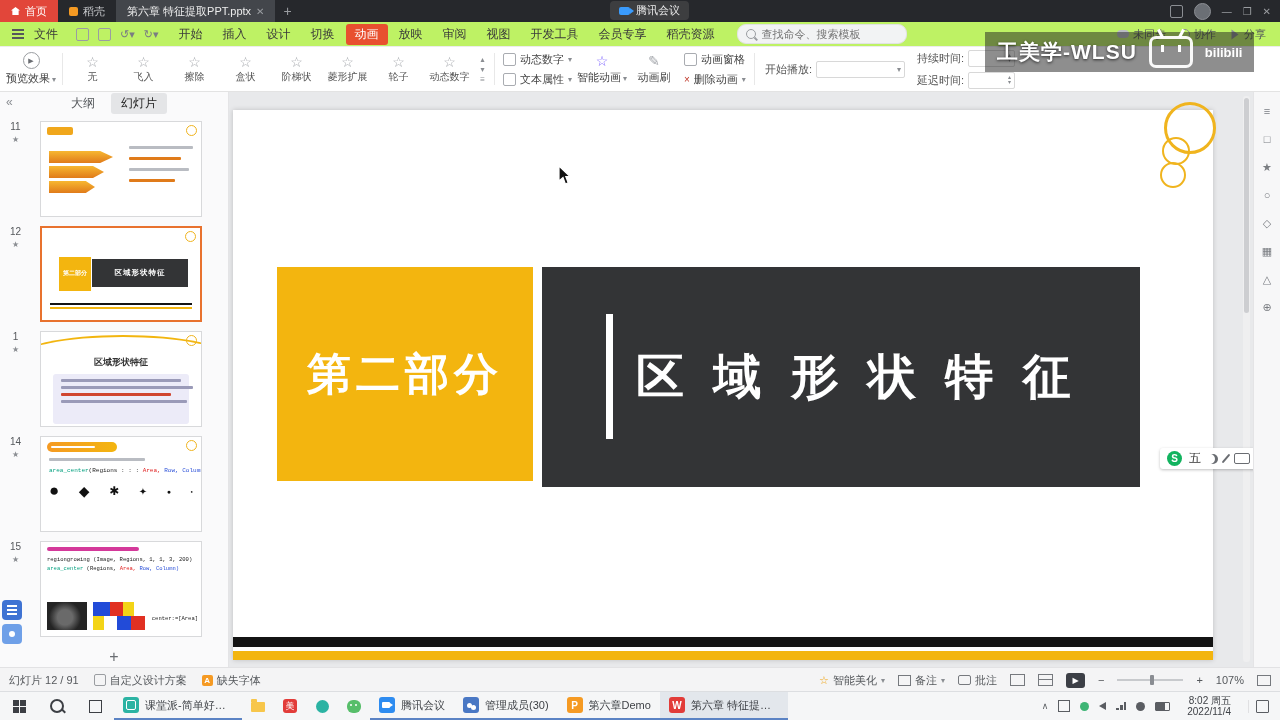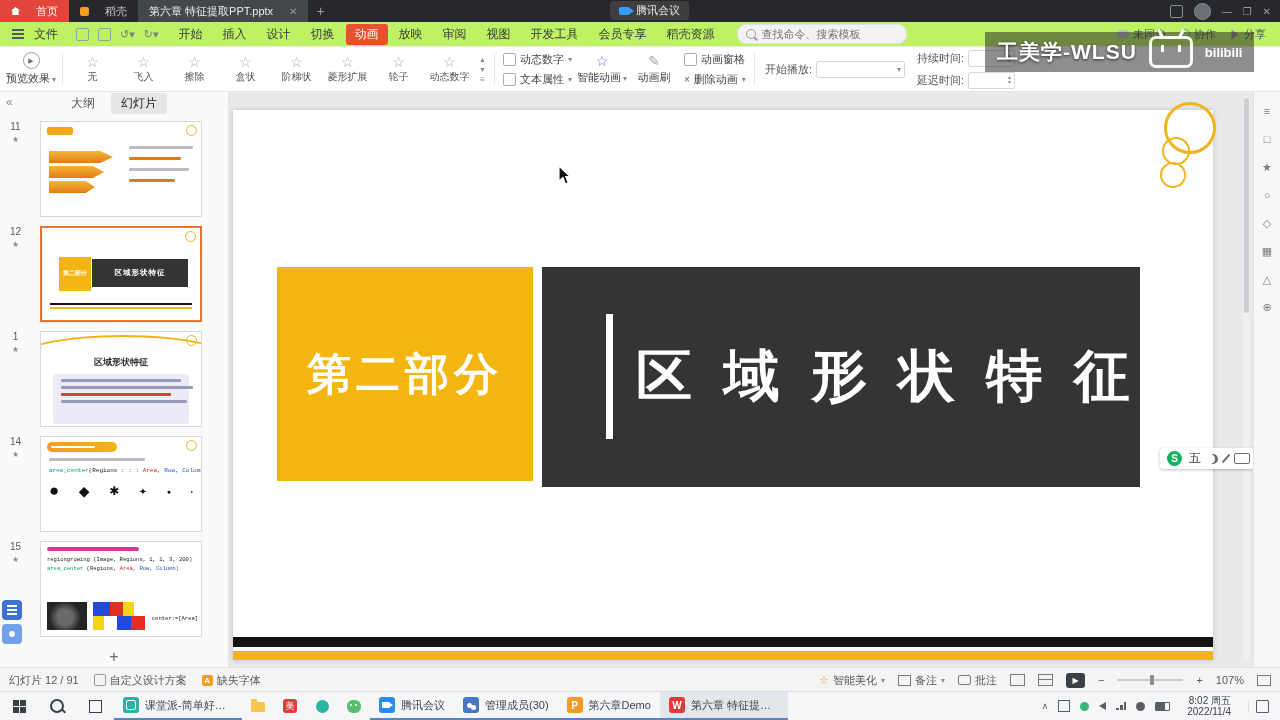--- a/index.html
+++ b/index.html
@@ -3,21 +3,21 @@
 <meta charset="utf-8">
 <style>
   html,body{margin:0;padding:0;}
   body{width:1280px;height:720px;overflow:hidden;position:relative;
        font-family:"Liberation Sans","DejaVu Sans",sans-serif;background:#e8e9eb;
        -webkit-font-smoothing:antialiased;}
   #app{position:absolute;inset:0;}
 
   
   .titlebar{height:22px;background:#26282c;display:flex;align-items:stretch;color:#c9cbce;font-size:11px;}
-  .tab{display:flex;align-items:center;gap:16px;padding:0 11px;cursor:default;}
+  .tab{display:flex;align-items:center;gap:5px;padding:0 11px;cursor:default;}
   .tab-home{background:#e2463a;color:#fff;}
   .tab-doc{background:#43464b;color:#ececec;max-width:240px;}
   .tab-close{color:#9a9da1;font-size:10px;}
   .tab-add{width:24px;display:flex;align-items:center;justify-content:center;color:#9a9da1;font-size:14px;}
   .home-ic{width:9px;height:8px;background:#fff;clip-path:polygon(50% 0,100% 45%,85% 45%,85% 100%,15% 100%,15% 45%,0 45%);}
   .docer-ic{width:9px;height:9px;background:#f59a23;border-radius:2px;}
   .titlebar-right{margin-left:auto;display:flex;align-items:center;gap:11px;padding-right:9px;}
   .tb-grid{width:11px;height:11px;border:1px solid #8b8e93;border-radius:2px;}
   .avatar{width:15px;height:15px;border-radius:50%;background:#6b6f75;border:1px solid #8b8e93;}
   .winctl{color:#9a9da1;font-size:10px;}
@@ -134,21 +134,21 @@
   .fw.alt{background:#6fa0e8;}
   .fw.alt i{box-shadow:none;height:6px;width:6px;border-radius:50%;}
 
   
   .canvas{flex:1;position:relative;background:#e8e9eb;overflow:hidden;}
   .slide{position:absolute;left:4px;top:20px;width:980px;height:550px;background:#fff;box-shadow:0 0 5px rgba(0,0,0,.18);}
   .box-yellow{position:absolute;left:44px;top:157px;width:256px;height:214px;background:#f3b50f;display:flex;align-items:center;justify-content:center;}
   .part-text{font-size:44px;font-weight:bold;color:#fff;letter-spacing:5px;white-space:nowrap;}
   .box-dark{position:absolute;left:309px;top:157px;width:598px;height:220px;background:#333436;display:flex;align-items:center;}
   .tbar{position:absolute;left:64px;top:47px;width:7px;height:125px;background:#fff;}
-  .title-text{margin-left:94px;font-size:56px;font-weight:bold;color:#fff;letter-spacing:8px;white-space:nowrap;text-align:center;}
+  .title-text{margin-left:94px;font-size:48px;font-weight:bold;color:#fff;letter-spacing:8px;white-space:nowrap;text-align:center;}
   .stripe-black{position:absolute;left:0;right:0;top:527px;height:10px;background:#141414;}
   .stripe-yellow{position:absolute;left:0;right:0;top:541px;height:9px;background:#f3b50f;}
   .deco-c{position:absolute;border:2px solid #f0b41e;border-radius:50%;}
   .vscroll{position:absolute;right:3px;top:6px;bottom:6px;width:7px;background:#efeff0;border-radius:3px;}
   .vthumb{position:absolute;left:1px;right:1px;top:2px;height:38%;background:#cdced1;border-radius:3px;}
   .cursor{position:absolute;left:329px;top:75px;z-index:40;}
 
   
   .ime{position:absolute;left:931px;top:358px;height:21px;background:#fff;border-radius:3px;box-shadow:0 1px 3px rgba(0,0,0,.25);
     display:flex;align-items:center;gap:7px;padding:0 7px;z-index:45;}

